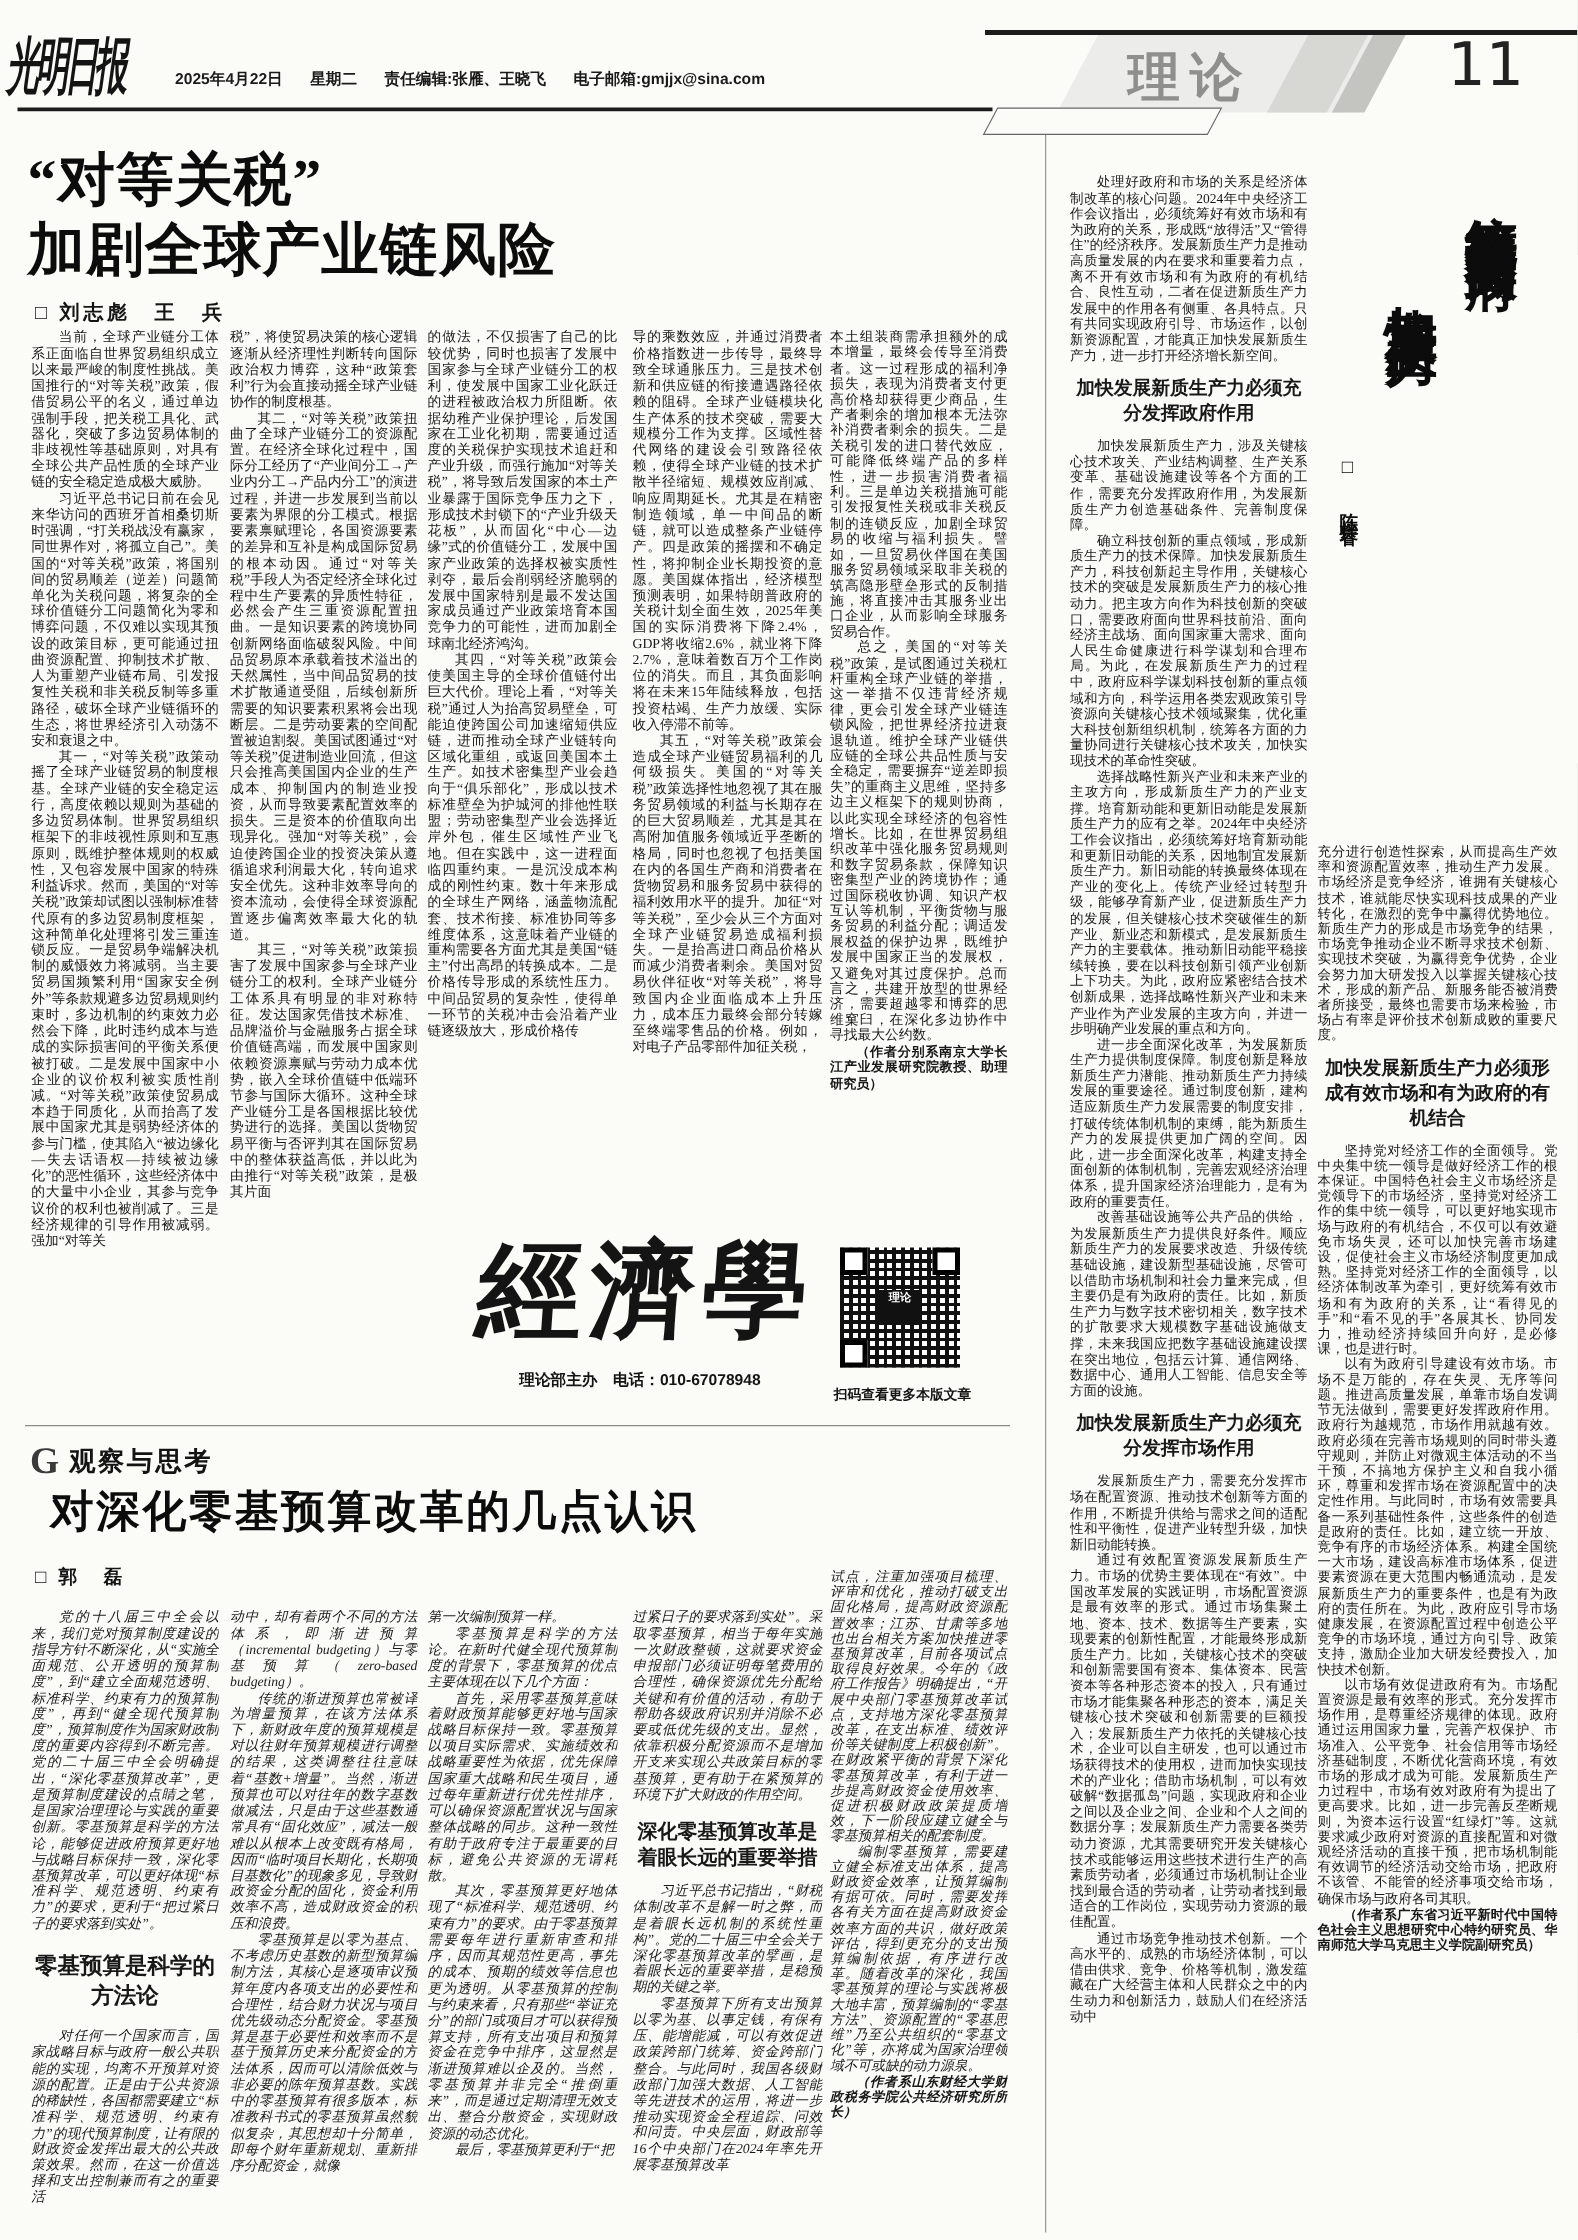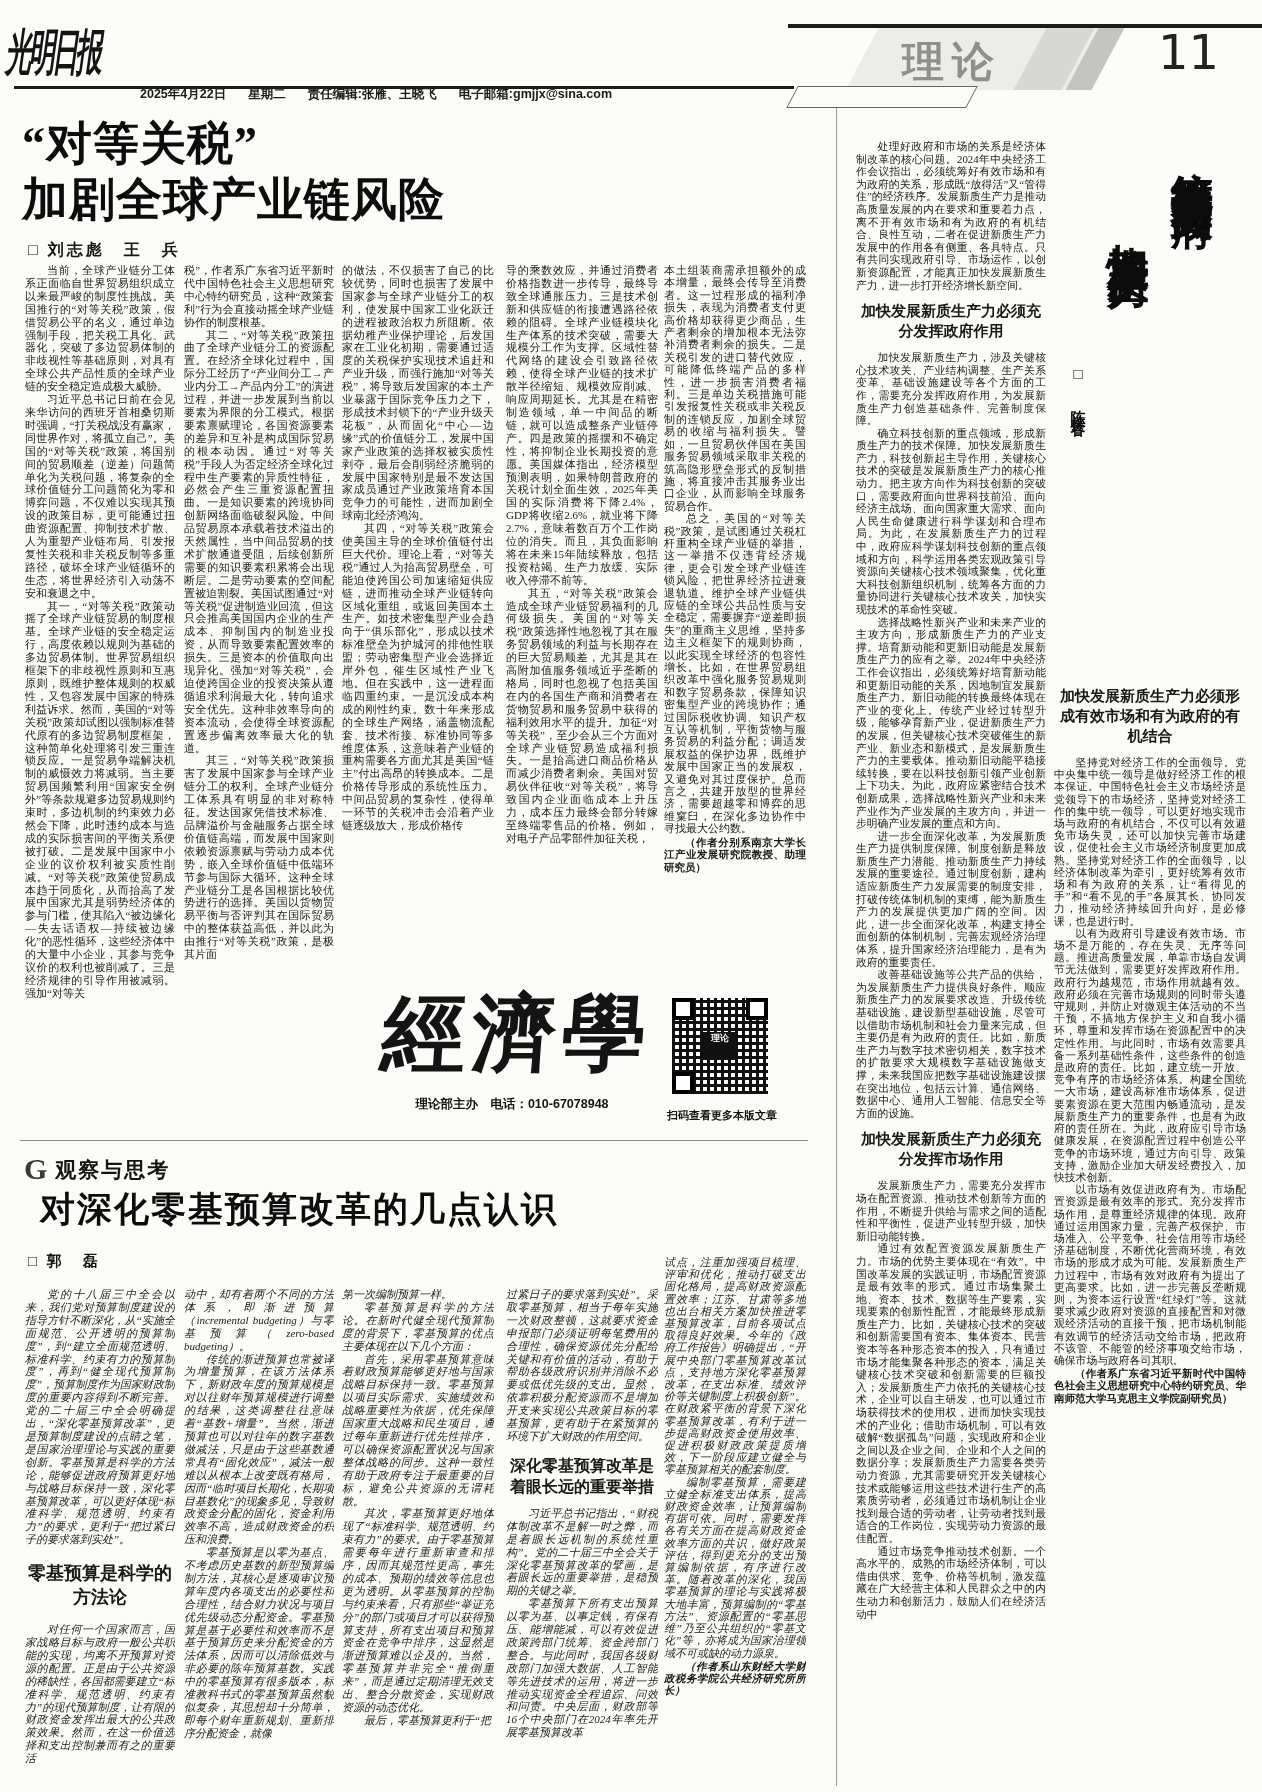--- a/index.html
+++ b/index.html
@@ -3,21 +3,21 @@
 <meta charset="utf-8">
 <style>
   html,body{margin:0;padding:0;background:#e8e8e4;}
   .page{position:relative;width:1262px;height:1792px;margin:0 auto;background:#fbfbf8;overflow:hidden;
         font-family:"Liberation Serif","DejaVu Serif",serif;color:#141414;}
   
   .masthead-logo{position:absolute;left:12px;top:20px;width:110px;height:66px;overflow:visible;
     font-weight:900;font-size:34px;letter-spacing:-4px;transform:skewX(-8deg) scaleY(1.45) scaleX(.78);
     transform-origin:left top;white-space:nowrap;}
   .dateline{position:absolute;left:140px;top:55px;font-family:"Liberation Sans",sans-serif;
-    font-weight:bold;font-size:12.5px;color:#1a1a1a;margin-top:31px;}
+    font-weight:bold;font-size:12.5px;color:#1a1a1a;}
   .dateline span{margin-right:22px;}
   .rule-a{position:absolute;left:788px;top:24px;width:474px;height:4px;background:#1c1c1c;}
   .rule-b{position:absolute;left:14px;top:86px;width:780px;height:3px;background:#1c1c1c;}
   .band{position:absolute;top:28px;height:62px;transform:skewX(-28deg);}
   .band1{left:862px;width:230px;background:#ececea;}
   .band2{left:1030px;width:48px;background:#d7d7d4;}
   .band3{left:1082px;width:26px;background:#c4c4c1;}
   .tag-outline{position:absolute;left:792px;top:86px;width:178px;height:20px;background:#fbfbf8;
     border:1px solid #666;transform:skewX(-28deg);}
   .section-tag{position:absolute;left:902px;top:34px;font-size:42px;font-weight:bold;color:#8f8f8d;
@@ -108,21 +108,21 @@
     <div>加剧全球产业链风险</div>
   </div>
   <div class="a1-byline">□ 刘志彪　王　兵</div>
 
   <div class="col c1">
       <p class="para">当前，全球产业链分工体系正面临自世界贸易组织成立以来最严峻的制度性挑战。美国推行的“对等关税”政策，假借贸易公平的名义，通过单边强制手段，把关税工具化、武器化，突破了多边贸易体制的非歧视性等基础原则，对具有全球公共产品性质的全球产业链的安全稳定造成极大威胁。</p>
       <p class="para">习近平总书记日前在会见来华访问的西班牙首相桑切斯时强调，“打关税战没有赢家，同世界作对，将孤立自己”。美国的“对等关税”政策，将国别间的贸易顺差（逆差）问题简单化为关税问题，将复杂的全球价值链分工问题简化为零和博弈问题，不仅难以实现其预设的政策目标，更可能通过扭曲资源配置、抑制技术扩散、人为重塑产业链布局、引发报复性关税和非关税反制等多重路径，破坏全球产业链循环的生态，将世界经济引入动荡不安和衰退之中。</p>
       <p class="para">其一，“对等关税”政策动摇了全球产业链贸易的制度根基。全球产业链的安全稳定运行，高度依赖以规则为基础的多边贸易体制。世界贸易组织框架下的非歧视性原则和互惠原则，既维护整体规则的权威性，又包容发展中国家的特殊利益诉求。然而，美国的“对等关税”政策却试图以强制标准替代原有的多边贸易制度框架，这种简单化处理将引发三重连锁反应。一是贸易争端解决机制的威慑效力将减弱。当主要贸易国频繁利用“国家安全例外”等条款规避多边贸易规则约束时，多边机制的约束效力必然会下降，此时违约成本与造成的实际损害间的平衡关系便被打破。二是发展中国家中小企业的议价权利被实质性削减。“对等关税”政策使贸易成本趋于同质化，从而抬高了发展中国家尤其是弱势经济体的参与门槛，使其陷入“被边缘化—失去话语权—持续被边缘化”的恶性循环，这些经济体中的大量中小企业，其参与竞争议价的权利也被削减了。三是经济规律的引导作用被减弱。强加“对等关</p>
     </div>
   <div class="col c2">
-      <p class="para cont">税”，作者系广东省习近平新时代中国特色社会主义思想研究中心特约研究员，这种“政策套利”行为会直接动摇全球产业链协作的制度根基。</p>
+      <p class="para cont">税”，将使贸易决策的核心逻辑逐渐从经济理性判断转向国际政治权力博弈，这种“政策套利”行为会直接动摇全球产业链协作的制度根基。</p>
       <p class="para">其二，“对等关税”政策扭曲了全球产业链分工的资源配置。在经济全球化过程中，国际分工经历了“产业间分工→产业内分工→产品内分工”的演进过程，并进一步发展到当前以要素为界限的分工模式。根据要素禀赋理论，各国资源要素的差异和互补是构成国际贸易的根本动因。通过“对等关税”手段人为否定经济全球化过程中生产要素的异质性特征，必然会产生三重资源配置扭曲。一是知识要素的跨境协同创新网络面临破裂风险。中间品贸易原本承载着技术溢出的天然属性，当中间品贸易的技术扩散通道受阻，后续创新所需要的知识要素积累将会出现断层。二是劳动要素的空间配置被迫割裂。美国试图通过“对等关税”促进制造业回流，但这只会推高美国国内企业的生产成本、抑制国内的制造业投资，从而导致要素配置效率的损失。三是资本的价值取向出现异化。强加“对等关税”，会迫使跨国企业的投资决策从遵循追求利润最大化，转向追求安全优先。这种非效率导向的资本流动，会使得全球资源配置逐步偏离效率最大化的轨道。</p>
       <p class="para">其三，“对等关税”政策损害了发展中国家参与全球产业链分工的权利。全球产业链分工体系具有明显的非对称特征。发达国家凭借技术标准、品牌溢价与金融服务占据全球价值链高端，而发展中国家则依赖资源禀赋与劳动力成本优势，嵌入全球价值链中低端环节参与国际大循环。这种全球产业链分工是各国根据比较优势进行的选择。美国以货物贸易平衡与否评判其在国际贸易中的整体获益高低，并以此为由推行“对等关税”政策，是极其片面</p>
     </div>
   <div class="col c3">
       <p class="para cont">的做法，不仅损害了自己的比较优势，同时也损害了发展中国家参与全球产业链分工的权利，使发展中国家工业化跃迁的进程被政治权力所阻断。依据幼稚产业保护理论，后发国家在工业化初期，需要通过适度的关税保护实现技术追赶和产业升级，而强行施加“对等关税”，将导致后发国家的本土产业暴露于国际竞争压力之下，形成技术封锁下的“产业升级天花板”，从而固化“中心—边缘”式的价值链分工，发展中国家产业政策的选择权被实质性剥夺，最后会削弱经济脆弱的发展中国家特别是最不发达国家成员通过产业政策培育本国竞争力的可能性，进而加剧全球南北经济鸿沟。</p>
       <p class="para">其四，“对等关税”政策会使美国主导的全球价值链付出巨大代价。理论上看，“对等关税”通过人为抬高贸易壁垒，可能迫使跨国公司加速缩短供应链，进而推动全球产业链转向区域化重组，或返回美国本土生产。如技术密集型产业会趋向于“俱乐部化”，形成以技术标准壁垒为护城河的排他性联盟；劳动密集型产业会选择近岸外包，催生区域性产业飞地。但在实践中，这一进程面临四重约束。一是沉没成本构成的刚性约束。数十年来形成的全球生产网络，涵盖物流配套、技术衔接、标准协同等多维度体系，这意味着产业链的重构需要各方面尤其是美国“链主”付出高昂的转换成本。二是价格传导形成的系统性压力。中间品贸易的复杂性，使得单一环节的关税冲击会沿着产业链逐级放大，形成价格传</p>
     </div>
   <div class="col c4">
       <p class="para cont">导的乘数效应，并通过消费者价格指数进一步传导，最终导致全球通胀压力。三是技术创新和供应链的衔接遭遇路径依赖的阻碍。全球产业链模块化生产体系的技术突破，需要大规模分工作为支撑。区域性替代网络的建设会引致路径依赖，使得全球产业链的技术扩散半径缩短、规模效应削减、响应周期延长。尤其是在精密制造领域，单一中间品的断链，就可以造成整条产业链停产。四是政策的摇摆和不确定性，将抑制企业长期投资的意愿。美国媒体指出，经济模型预测表明，如果特朗普政府的关税计划全面生效，2025年美国的实际消费将下降2.4%，GDP将收缩2.6%，就业将下降2.7%，意味着数百万个工作岗位的消失。而且，其负面影响将在未来15年陆续释放，包括投资枯竭、生产力放缓、实际收入停滞不前等。</p>
       <p class="para">其五，“对等关税”政策会造成全球产业链贸易福利的几何级损失。美国的“对等关税”政策选择性地忽视了其在服务贸易领域的利益与长期存在的巨大贸易顺差，尤其是其在高附加值服务领域近乎垄断的格局，同时也忽视了包括美国在内的各国生产商和消费者在货物贸易和服务贸易中获得的福利效用水平的提升。加征“对等关税”，至少会从三个方面对全球产业链贸易造成福利损失。一是抬高进口商品价格从而减少消费者剩余。美国对贸易伙伴征收“对等关税”，将导致国内企业面临成本上升压力，成本压力最终会部分转嫁至终端零售品的价格。例如，对电子产品零部件加征关税，</p>
@@ -192,20 +192,21 @@
       <p class="para">确立科技创新的重点领域，形成新质生产力的技术保障。加快发展新质生产力，科技创新起主导作用，关键核心技术的突破是发展新质生产力的核心推动力。把主攻方向作为科技创新的突破口，需要政府面向世界科技前沿、面向经济主战场、面向国家重大需求、面向人民生命健康进行科学谋划和合理布局。为此，在发展新质生产力的过程中，政府应科学谋划科技创新的重点领域和方向，科学运用各类宏观政策引导资源向关键核心技术领域聚集，优化重大科技创新组织机制，统筹各方面的力量协同进行关键核心技术攻关，加快实现技术的革命性突破。</p>
       <p class="para">选择战略性新兴产业和未来产业的主攻方向，形成新质生产力的产业支撑。培育新动能和更新旧动能是发展新质生产力的应有之举。2024年中央经济工作会议指出，必须统筹好培育新动能和更新旧动能的关系，因地制宜发展新质生产力。新旧动能的转换最终体现在产业的变化上。传统产业经过转型升级，能够孕育新产业，促进新质生产力的发展，但关键核心技术突破催生的新产业、新业态和新模式，是发展新质生产力的主要载体。推动新旧动能平稳接续转换，要在以科技创新引领产业创新上下功夫。为此，政府应紧密结合技术创新成果，选择战略性新兴产业和未来产业作为产业发展的主攻方向，并进一步明确产业发展的重点和方向。</p>
       <p class="para">进一步全面深化改革，为发展新质生产力提供制度保障。制度创新是释放新质生产力潜能、推动新质生产力持续发展的重要途径。通过制度创新，建构适应新质生产力发展需要的制度安排，打破传统体制机制的束缚，能为新质生产力的发展提供更加广阔的空间。因此，进一步全面深化改革，构建支持全面创新的体制机制，完善宏观经济治理体系，提升国家经济治理能力，是有为政府的重要责任。</p>
       <p class="para">改善基础设施等公共产品的供给，为发展新质生产力提供良好条件。顺应新质生产力的发展要求改造、升级传统基础设施，建设新型基础设施，尽管可以借助市场机制和社会力量来完成，但主要仍是有为政府的责任。比如，新质生产力与数字技术密切相关，数字技术的扩散要求大规模数字基础设施做支撑，未来我国应把数字基础设施建设摆在突出地位，包括云计算、通信网络、数据中心、通用人工智能、信息安全等方面的设施。</p>
       <p class="sub">加快发展新质生产力必须充分发挥市场作用</p>
       <p class="para">发展新质生产力，需要充分发挥市场在配置资源、推动技术创新等方面的作用，不断提升供给与需求之间的适配性和平衡性，促进产业转型升级，加快新旧动能转换。</p>
       <p class="para">通过有效配置资源发展新质生产力。市场的优势主要体现在“有效”。中国改革发展的实践证明，市场配置资源是最有效率的形式。通过市场集聚土地、资本、技术、数据等生产要素，实现要素的创新性配置，才能最终形成新质生产力。比如，关键核心技术的突破和创新需要国有资本、集体资本、民营资本等各种形态资本的投入，只有通过市场才能集聚各种形态的资本，满足关键核心技术突破和创新需要的巨额投入；发展新质生产力依托的关键核心技术，企业可以自主研发，也可以通过市场获得技术的使用权，进而加快实现技术的产业化；借助市场机制，可以有效破解“数据孤岛”问题，实现政府和企业之间以及企业之间、企业和个人之间的数据分享；发展新质生产力需要各类劳动力资源，尤其需要研究开发关键核心技术或能够运用这些技术进行生产的高素质劳动者，必须通过市场机制让企业找到最合适的劳动者，让劳动者找到最适合的工作岗位，实现劳动力资源的最佳配置。</p>
       <p class="para">通过市场竞争推动技术创新。一个高水平的、成熟的市场经济体制，可以借由供求、竞争、价格等机制，激发蕴藏在广大经营主体和人民群众之中的内生动力和创新活力，鼓励人们在经济活动中</p>
     </div>
   <div class="col cb">
+      <p class="para cont">充分进行创造性探索，从而提高生产效率和资源配置效率，推动生产力发展。市场经济是竞争经济，谁拥有关键核心技术，谁就能尽快实现科技成果的产业转化，在激烈的竞争中赢得优势地位。新质生产力的形成是市场竞争的结果，市场竞争推动企业不断寻求技术创新、实现技术突破，为赢得竞争优势，企业会努力加大研发投入以掌握关键核心技术，形成的新产品、新服务能否被消费者所接受，最终也需要市场来检验，市场占有率是评价技术创新成败的重要尺度。</p>
       <p class="sub">加快发展新质生产力必须形成有效市场和有为政府的有机结合</p>
       <p class="para">坚持党对经济工作的全面领导。党中央集中统一领导是做好经济工作的根本保证。中国特色社会主义市场经济是党领导下的市场经济，坚持党对经济工作的集中统一领导，可以更好地实现市场与政府的有机结合，不仅可以有效避免市场失灵，还可以加快完善市场建设，促使社会主义市场经济制度更加成熟。坚持党对经济工作的全面领导，以经济体制改革为牵引，更好统筹有效市场和有为政府的关系，让“看得见的手”和“看不见的手”各展其长、协同发力，推动经济持续回升向好，是必修课，也是进行时。</p>
       <p class="para">以有为政府引导建设有效市场。市场不是万能的，存在失灵、无序等问题。推进高质量发展，单靠市场自发调节无法做到，需要更好发挥政府作用。政府行为越规范，市场作用就越有效。政府必须在完善市场规则的同时带头遵守规则，并防止对微观主体活动的不当干预，不搞地方保护主义和自我小循环，尊重和发挥市场在资源配置中的决定性作用。与此同时，市场有效需要具备一系列基础性条件，这些条件的创造是政府的责任。比如，建立统一开放、竞争有序的市场经济体系。构建全国统一大市场，建设高标准市场体系，促进要素资源在更大范围内畅通流动，是发展新质生产力的重要条件，也是有为政府的责任所在。为此，政府应引导市场健康发展，在资源配置过程中创造公平竞争的市场环境，通过方向引导、政策支持，激励企业加大研发经费投入，加快技术创新。</p>
       <p class="para">以市场有效促进政府有为。市场配置资源是最有效率的形式。充分发挥市场作用，是尊重经济规律的体现。政府通过运用国家力量，完善产权保护、市场准入、公平竞争、社会信用等市场经济基础制度，不断优化营商环境，有效市场的形成才成为可能。发展新质生产力过程中，市场有效对政府有为提出了更高要求。比如，进一步完善反垄断规则，为资本运行设置“红绿灯”等。这就要求减少政府对资源的直接配置和对微观经济活动的直接干预，把市场机制能有效调节的经济活动交给市场，把政府不该管、不能管的经济事项交给市场，确保市场与政府各司其职。</p>
       <p class="attr">（作者系广东省习近平新时代中国特色社会主义思想研究中心特约研究员、华南师范大学马克思主义学院副研究员）</p>
     </div>
 
 </div>
 
 </body></html>

